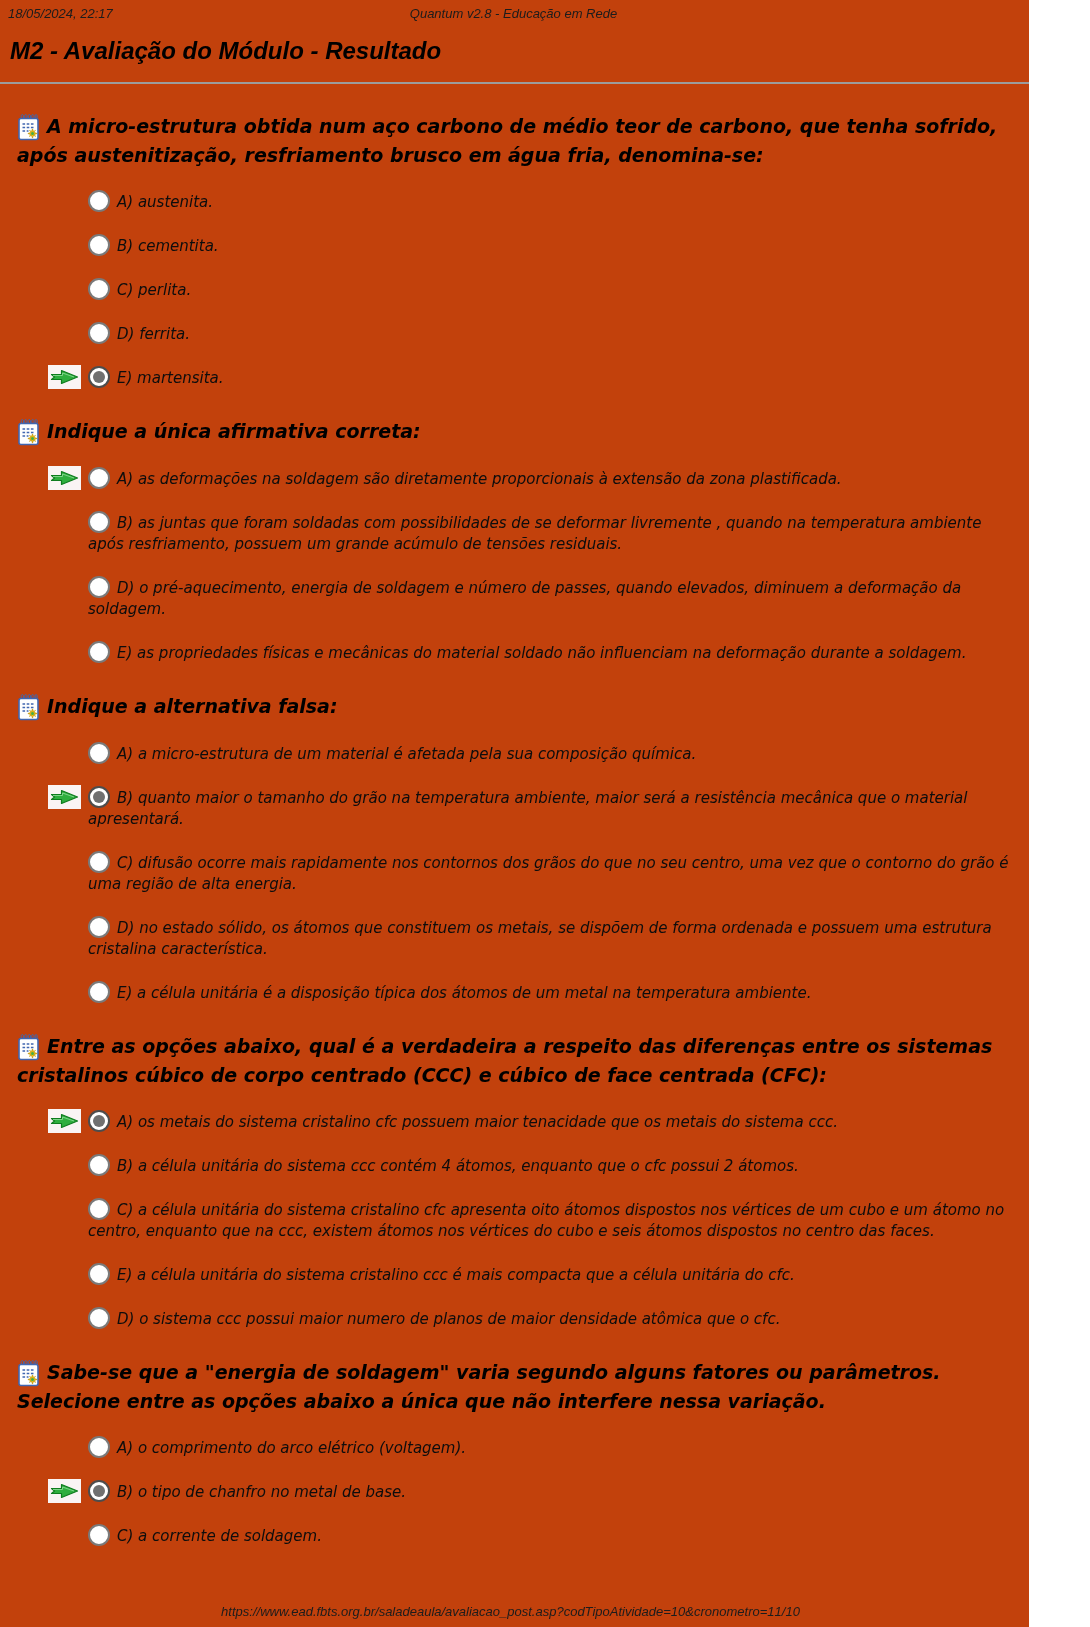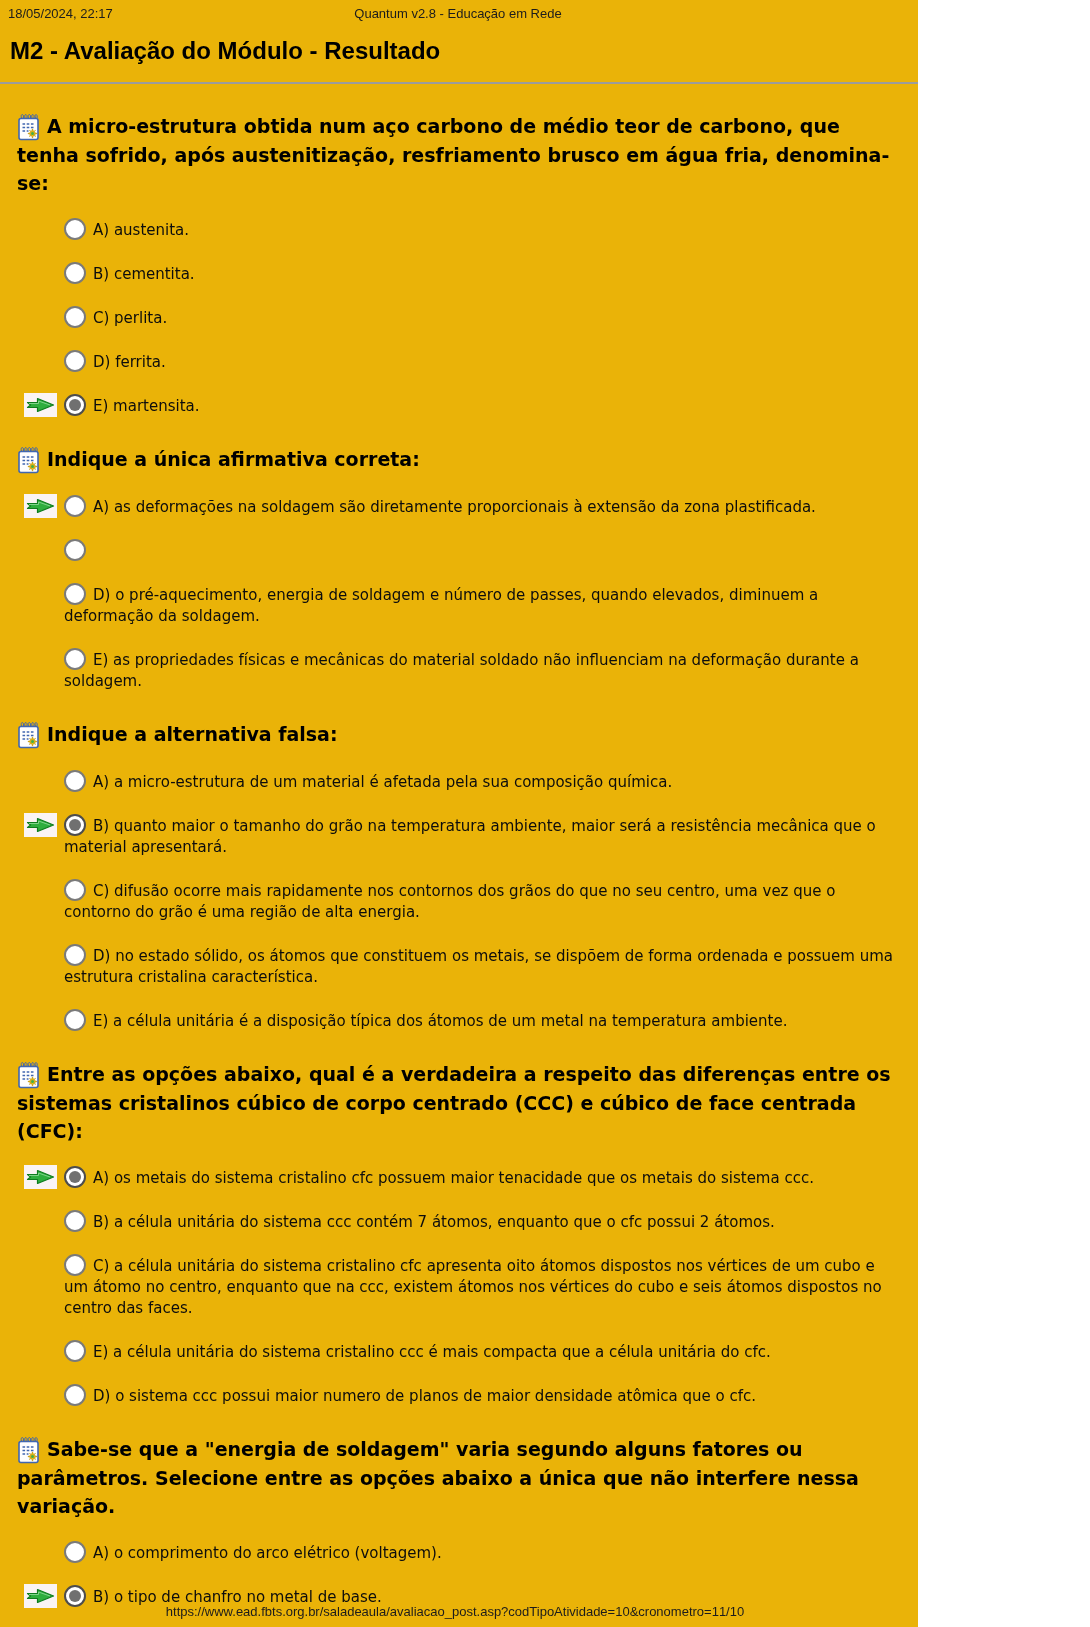--- a/index.html
+++ b/index.html
@@ -1,24 +1,25 @@
 <!DOCTYPE html>
 <html lang="pt"><head>
 <meta charset="utf-8">
 <title>M2 - Avaliação do Módulo - Resultado</title>
 <style>
   html,body{margin:0;padding:0;background:#fff;}
   .page{
     position:relative;
-    width:918px;
+    width:1029px;
     height:1627px;
-    background:#eab308;
+    background:#c2410c;
     overflow:hidden;
     font-family:"DejaVu Sans",sans-serif;
     color:#000;
+    font-style:italic;
   }
   
   .print-header{
     display:flex;
     align-items:flex-start;
     padding:6px 10px 0 8px;
     font-family:"Liberation Sans",sans-serif;
     font-size:13px;
     color:#1c1c1c;
   }
@@ -55,21 +56,21 @@
     font-weight:bold;
     line-height:28px;
   }
   .q-icon{
     display:inline-block;
     width:23px;height:28px;
     vertical-align:-8px;
     margin-right:7px;
   }
   .q-icon svg{display:block;}
-  .options{margin:7px;}
+  .options{margin:0;padding-left:31px;}
   .option{
     position:relative;
     margin:21px 15px 0 57px;
     font-size:15px;
     line-height:21px;
     color:#111;
   }
   .arrow-icon{
     position:absolute;
     left:-40px;top:-1px;
@@ -168,21 +169,21 @@
         </g>
       </svg></span><span class="q-text">Indique a única afirmativa correta:</span></div>
     <div class="options">
   <div class="option"><span class="arrow-icon">
               <svg width="29" height="18" viewBox="0 0 29 18" xmlns="http://www.w3.org/2000/svg">
       <path d="M1.5 6.5 L11.5 6.5 L11.5 2.5 L27.5 9 L11.5 15.5 L11.5 11.5 L1.5 11.5 L4.5 9 Z" fill="#2fae3e" stroke="#0f7c1e" stroke-width="1.2" stroke-linejoin="round"></path>
       <path d="M3 7.5 L12.5 7.5 L12.5 5 L24 9" fill="none" stroke="#7fd489" stroke-width="1"></path>
     </svg>
             </span><span class="radio" role="radio"></span><span class="opt-text">A) as deformações na soldagem são diretamente proporcionais à extensão da zona plastificada.</span></div>
 
-  <div class="option"><span class="radio" role="radio"></span></div>
+  <div class="option"><span class="radio" role="radio"></span><span class="opt-text">B) as juntas que foram soldadas com possibilidades de se deformar livremente , quando na temperatura ambiente após resfriamento, possuem um grande acúmulo de tensões residuais.</span></div>
 
 
   <div class="option"><span class="radio" role="radio"></span><span class="opt-text">D) o pré-aquecimento, energia de soldagem e número de passes, quando elevados, diminuem a deformação da soldagem.</span></div>
 
   <div class="option"><span class="radio" role="radio"></span><span class="opt-text">E) as propriedades físicas e mecânicas do material soldado não influenciam na deformação durante a soldagem.</span></div>
 </div>
   </section>
 
   <section class="question">
     <div class="q-head"><span class="q-icon"><svg width="23" height="28" viewBox="0 0 23 28" xmlns="http://www.w3.org/2000/svg">
@@ -237,21 +238,21 @@
         </g>
       </svg></span><span class="q-text">Entre as opções abaixo, qual é a verdadeira a respeito das diferenças entre os sistemas cristalinos cúbico de corpo centrado (CCC) e cúbico de face centrada (CFC):</span></div>
     <div class="options">
   <div class="option"><span class="arrow-icon">
               <svg width="29" height="18" viewBox="0 0 29 18" xmlns="http://www.w3.org/2000/svg">
       <path d="M1.5 6.5 L11.5 6.5 L11.5 2.5 L27.5 9 L11.5 15.5 L11.5 11.5 L1.5 11.5 L4.5 9 Z" fill="#2fae3e" stroke="#0f7c1e" stroke-width="1.2" stroke-linejoin="round"></path>
       <path d="M3 7.5 L12.5 7.5 L12.5 5 L24 9" fill="none" stroke="#7fd489" stroke-width="1"></path>
     </svg>
             </span><span class="radio checked" role="radio"></span><span class="opt-text">A) os metais do sistema cristalino cfc possuem maior tenacidade que os metais do sistema ccc.</span></div>
 
-  <div class="option"><span class="radio" role="radio"></span><span class="opt-text">B) a célula unitária do sistema ccc contém 7 átomos, enquanto que o cfc possui 2 átomos.</span></div>
+  <div class="option"><span class="radio" role="radio"></span><span class="opt-text">B) a célula unitária do sistema ccc contém 4 átomos, enquanto que o cfc possui 2 átomos.</span></div>
 
   <div class="option"><span class="radio" role="radio"></span><span class="opt-text">C) a célula unitária do sistema cristalino cfc apresenta oito átomos dispostos nos vértices de um cubo e um átomo no centro, enquanto que na ccc, existem átomos nos vértices do cubo e seis átomos dispostos no centro das faces.</span></div>
 
   <div class="option"><span class="radio" role="radio"></span><span class="opt-text">E) a célula unitária do sistema cristalino ccc é mais compacta que a célula unitária do cfc.</span></div>
 
   <div class="option"><span class="radio" role="radio"></span><span class="opt-text">D) o sistema ccc possui maior numero de planos de maior densidade atômica que o cfc.</span></div>
 </div>
   </section>
 
   <section class="question">

